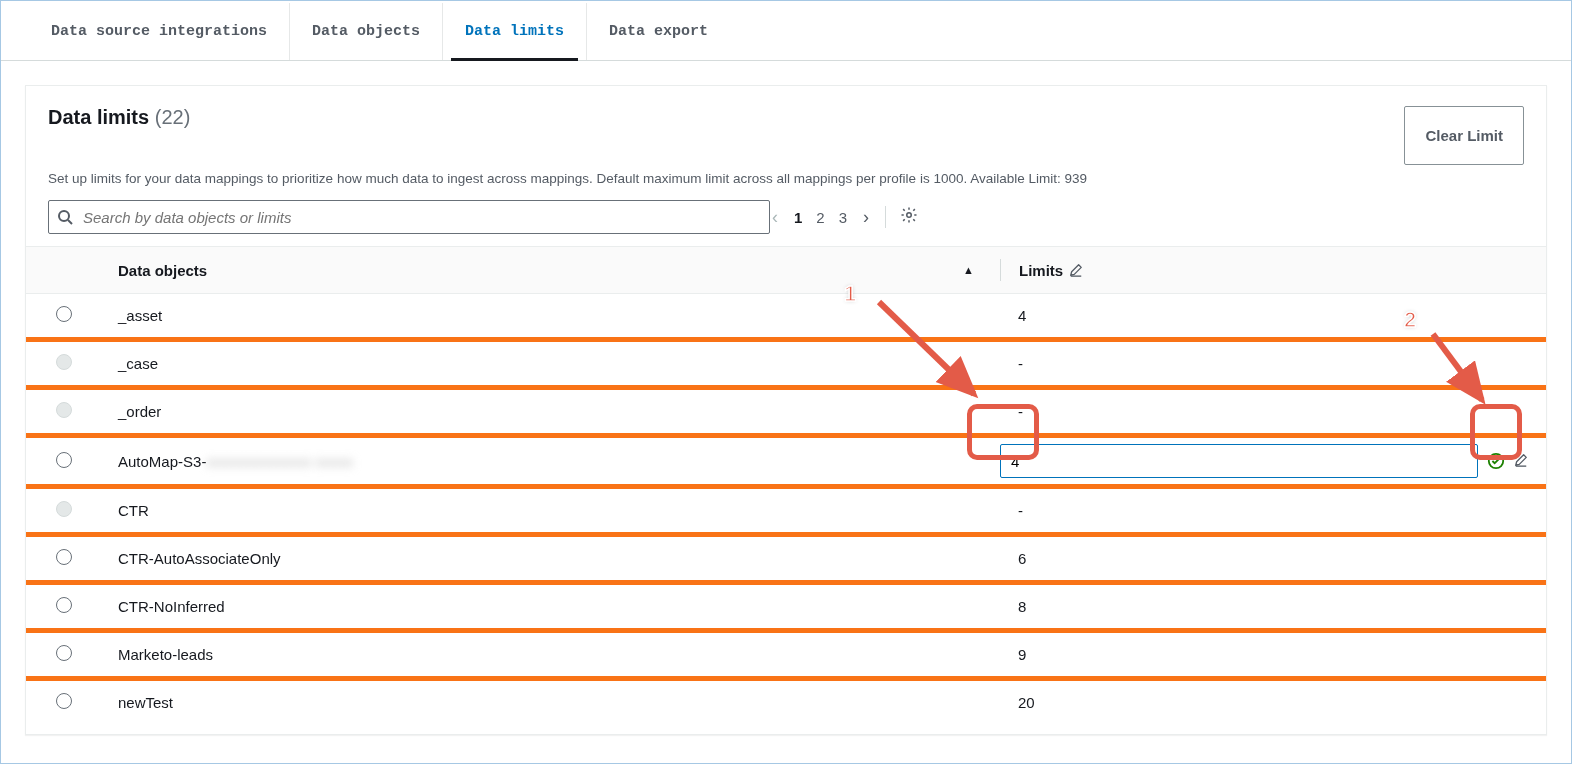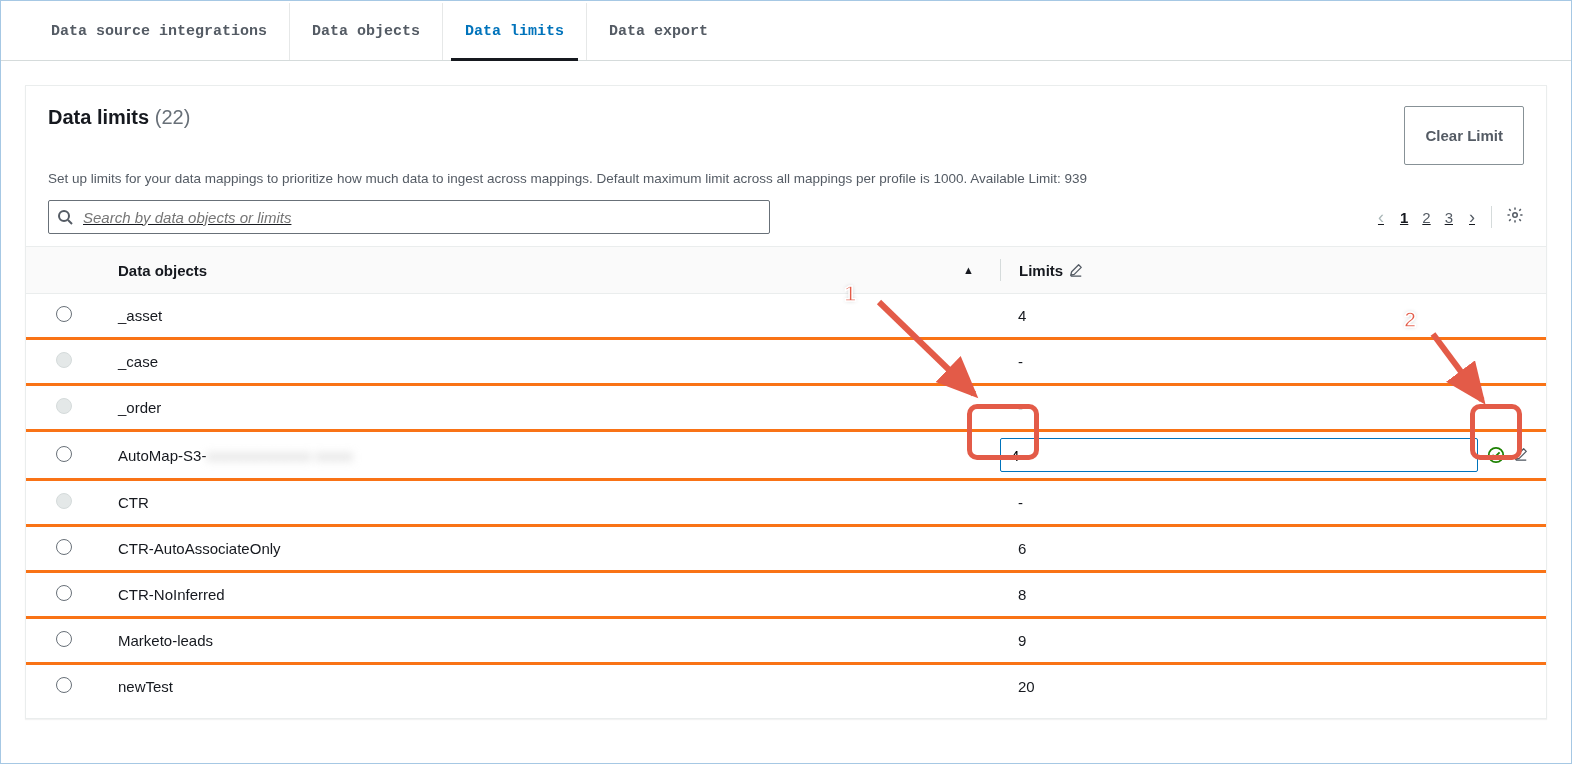--- a/index.html
+++ b/index.html
@@ -72,24 +72,23 @@
     background: #fff;
     padding: 20px 20px;
     font-size: 15px;
     font-weight: 700;
     color: #545b64;
     border-radius: 2px;
     cursor: pointer;
   }
   .toolbar {
     display: flex;
-    justify-content: space-between;
+    justify-content: flex-start;
     align-items: center;
     padding: 0 22px 12px 22px;
-    text-decoration: underline;
   }
   .search-wrap {
     display: flex;
     align-items: center;
     border: 1px solid #687078;
     border-radius: 2px;
     width: 722px;
     height: 34px;
     padding: 0 8px;
   }
@@ -137,21 +136,21 @@
     gap: 6px;
     border-left: 1px solid #d5dbdb;
     padding-left: 18px;
     height: 22px;
   }
   .grid thead th:first-child .hdr-inner,
   .grid thead th:nth-child(2) .hdr-inner { border-left: none; }
   .grid tbody td {
     font-size: 15px;
     padding: 12px 8px 12px 26px;
-    border-bottom: 3px solid #f97316;
+    border-bottom: 5px solid #f97316;
     color: #16191f;
     vertical-align: middle;
   }
   .grid tbody tr:last-child td { border-bottom: none; }
   .col-radio { width: 66px; }
   .col-obj { width: 900px; }
   .col-limit { }
   .radio {
     width: 16px; height: 16px;
     border: 1px solid #687078;

